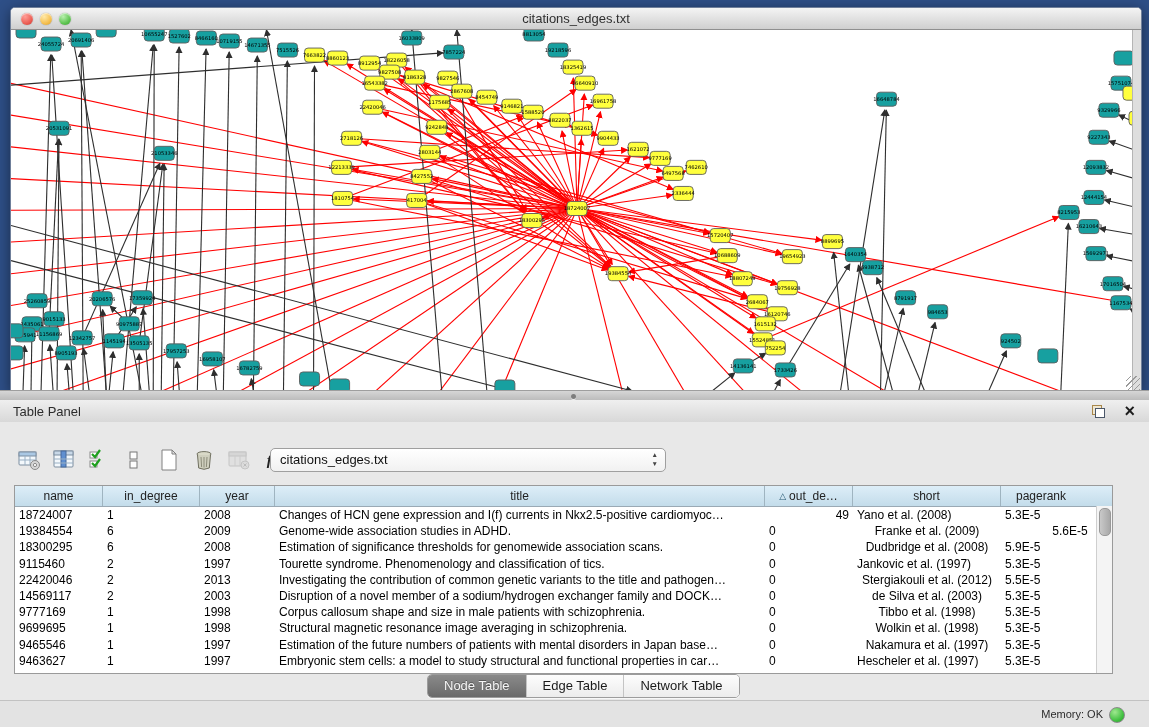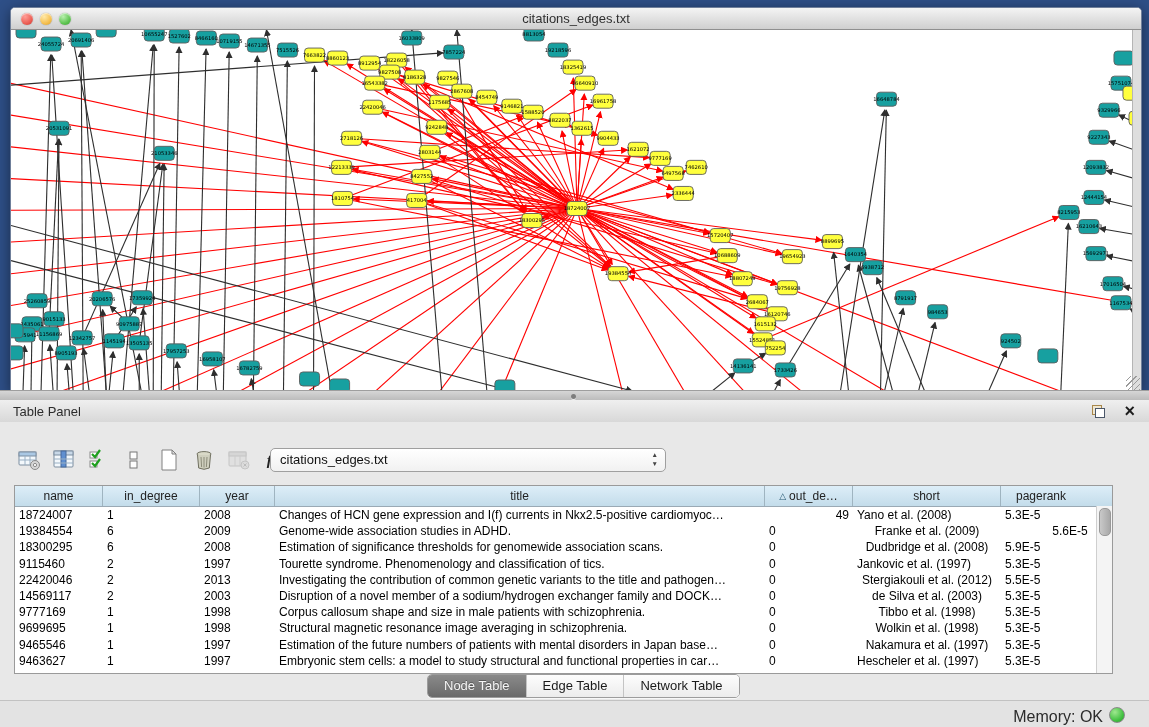--- a/index.html
+++ b/index.html
@@ -73,21 +73,21 @@
   .tabs{position:absolute;left:427px;top:252px;height:22px;display:flex;border:1px solid #9c9c9c;
         border-radius:5px;overflow:hidden;background:#fff;box-shadow:0 1px 0 rgba(255,255,255,.7);}
   .tab{padding:0 16px;font-size:13px;line-height:22px;color:#1a1a1a;background:linear-gradient(#fdfdfd,#ececec);
        border-right:1px solid #c4c4c4;cursor:pointer;}
   .tab:last-child{border-right:none;}
   .tab.active{background:linear-gradient(#8a8a8a,#6a6a6a);color:#f4f4f4;text-shadow:0 -1px 0 rgba(0,0,0,.3);}
 
   
   .statusbar{position:absolute;left:0;top:700px;width:1149px;height:27px;background:#e3e3e3;
              border-top:1px solid #c2c2c2;}
-  .mem-label{position:absolute;right:46px;top:7px;font-size:16px;color:#2b2b2b;}
+  .mem-label{position:absolute;right:46px;top:7px;font-size:11px;color:#2b2b2b;}
   .mem-dot{position:absolute;right:24px;top:6px;width:14px;height:14px;border-radius:50%;
            background:radial-gradient(circle at 35% 30%,#9fe88f,#3fbf3f 65%,#2e9a2e);border:1px solid #8a8a8a;}
 </style>
 </head>
 <body>
 
 <div class="desktop">
   <div class="net-window">
     <div class="net-titlebar">
       <div class="lights">

